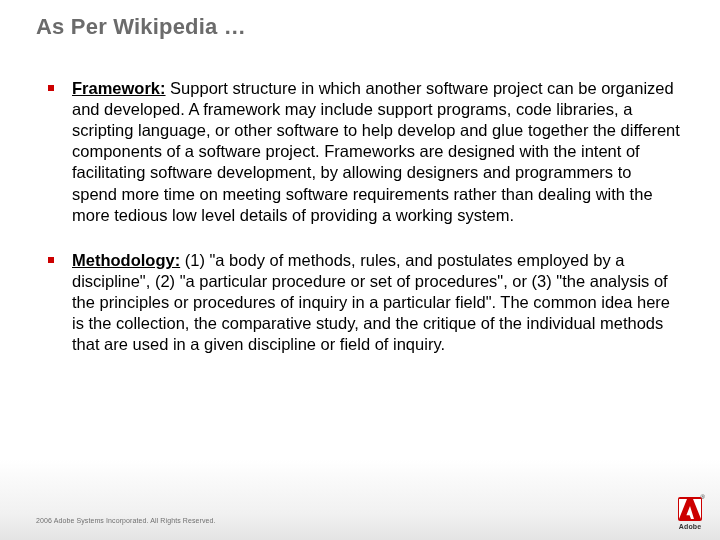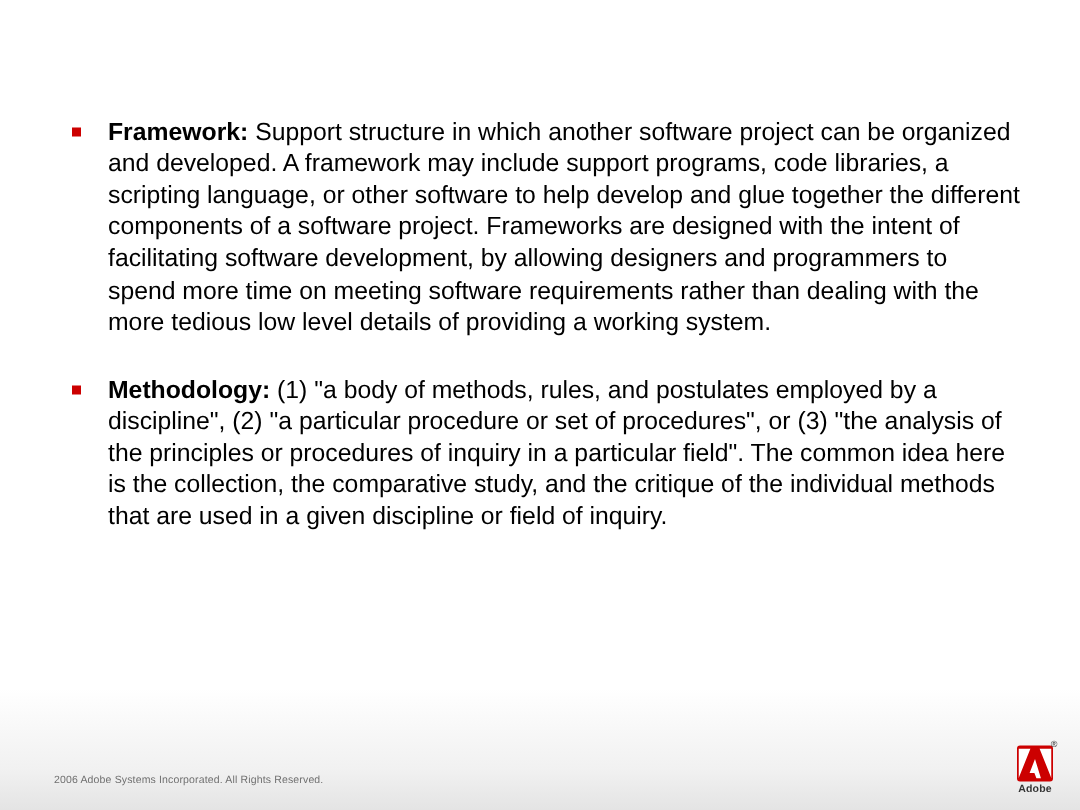--- a/index.html
+++ b/index.html
@@ -44,20 +44,21 @@
   }
   .bullet-text {
     flex: 1 1 auto;
     font-size: 16.5px;
     line-height: 1.28;
     color: #000000;
     text-align: left;
   }
   .term {
     font-weight: 700;
+    text-decoration: underline;
   }
   .footer {
     position: absolute;
     bottom: 16px;
     left: 36px;
     font-size: 7px;
     color: #707070;
     letter-spacing: 0.1px;
   }
   .logo-wrap {
@@ -93,20 +94,21 @@
     right: -3px;
     font-size: 6px;
     color: #333;
   }
 </style>
 </head>
 <body>
 
 <div class="slide">
 
+  <div class="title">As Per Wikipedia …</div>
 
   <div class="content">
 
     <div class="bullet-item">
       <div class="bullet-marker"></div>
       <div class="bullet-text">
         <span class="term">Framework:</span><span> Support structure in which another software project can be organized and developed. A framework may include support programs, code libraries, a scripting language, or other software to help develop and glue together the different components of a software project. Frameworks are designed with the intent of facilitating software development, by allowing designers and programmers to spend more time on meeting software requirements rather than dealing with the more tedious low level details of providing a working system.</span>
       </div>
     </div>
 

